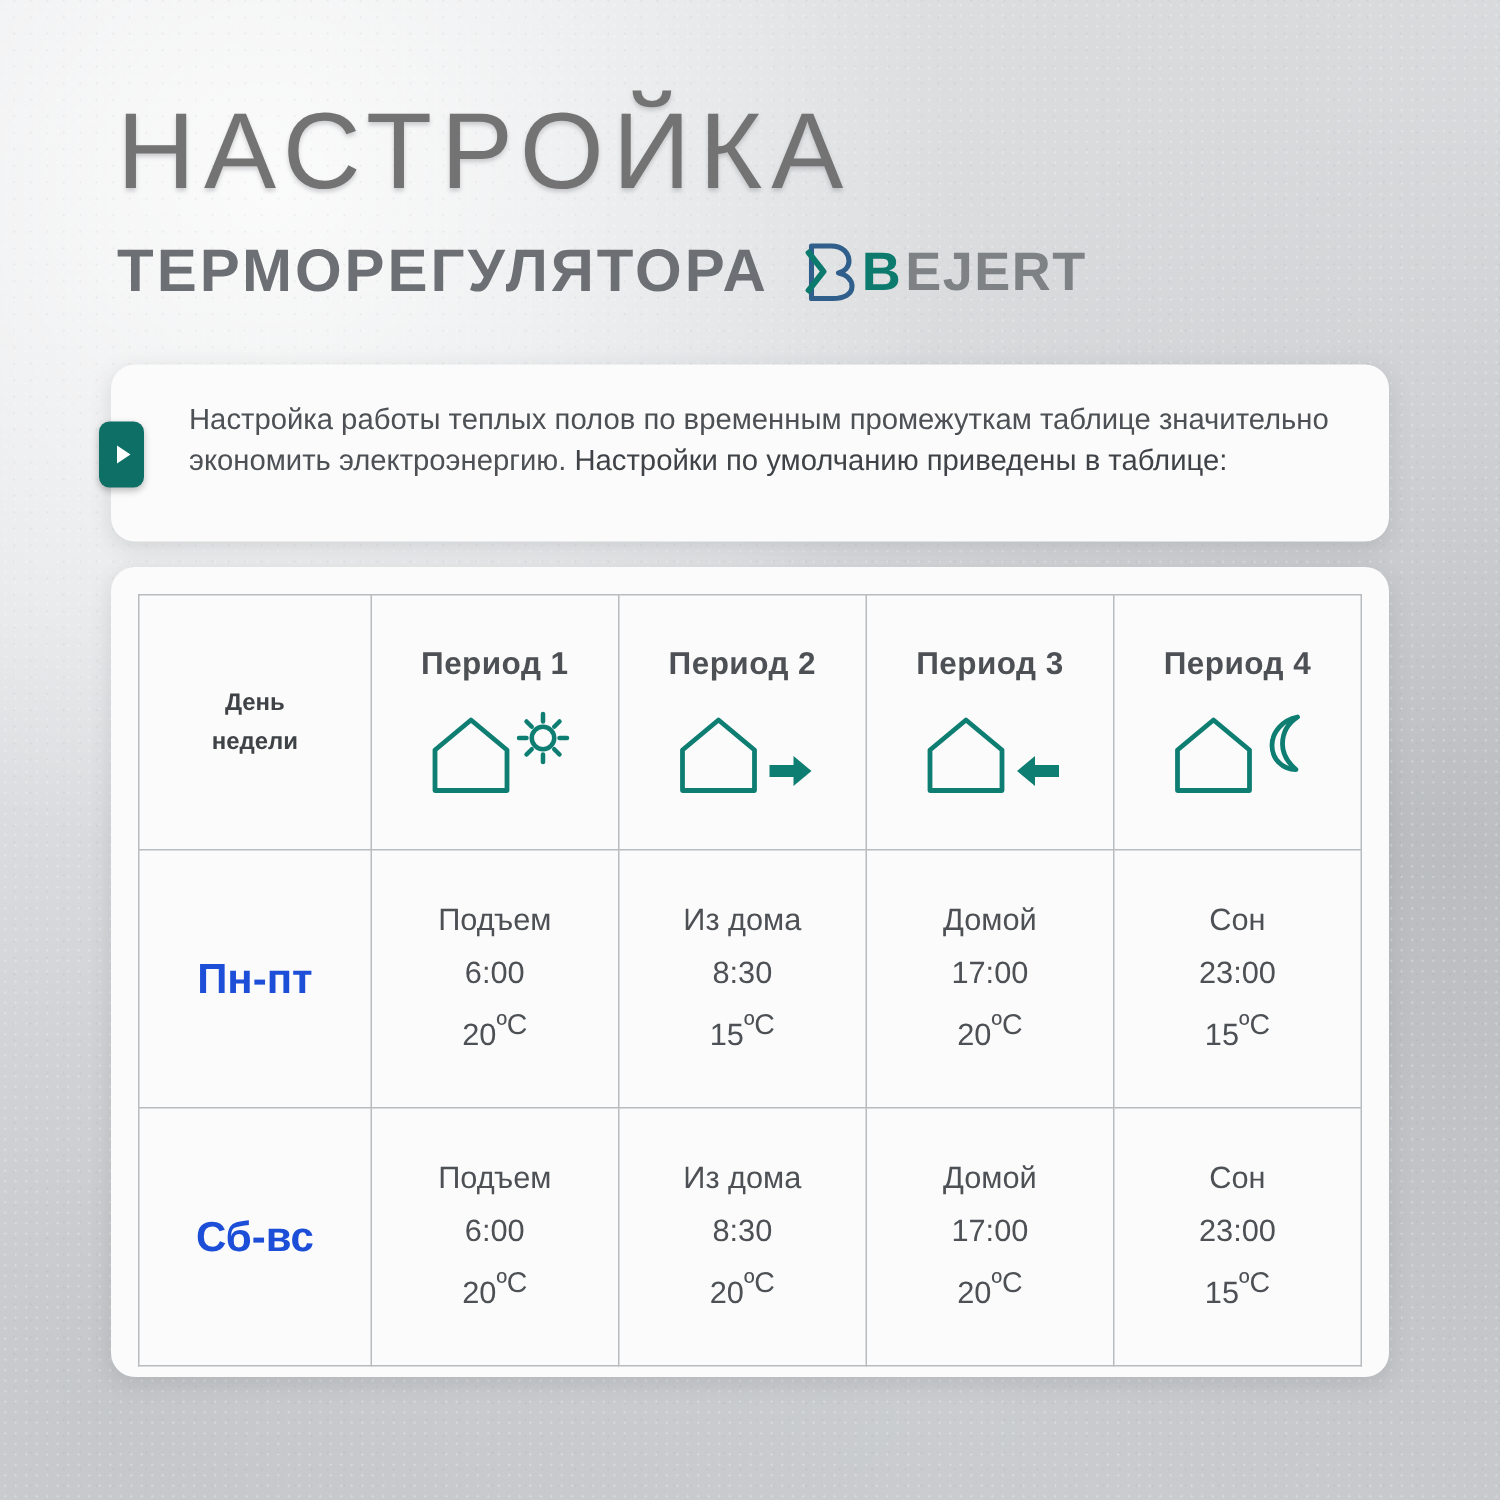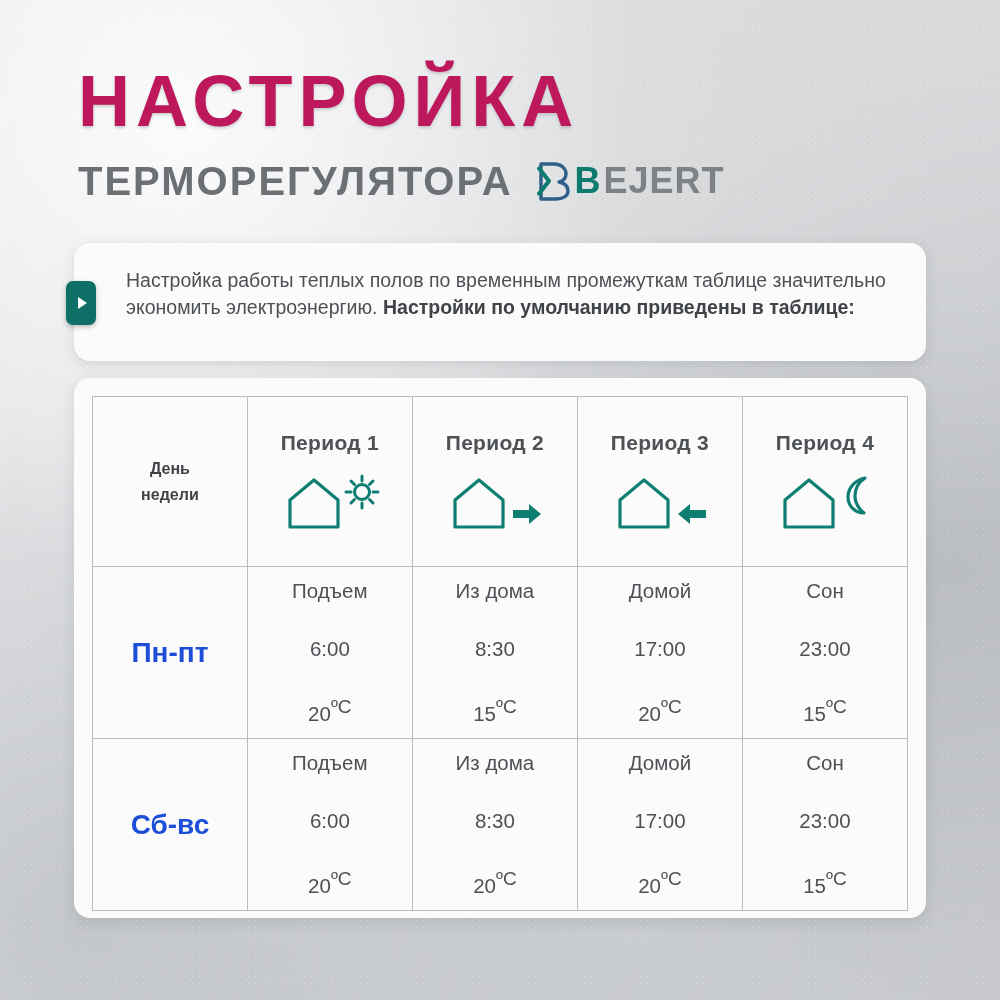--- a/index.html
+++ b/index.html
@@ -43,23 +43,23 @@
   
   .heading {
     position: absolute;
     left: 78px;
     top: 62px;
     width: 860px;
   }
   .title-main {
     font-size: 72px;
     line-height: 78px;
-    font-weight: bold;
+    font-weight: normal;
     letter-spacing: 6px;
-    color: #be185d;
+    color: #737373;
     text-shadow: 0 2px 3px rgba(120,124,128,0.35);
   }
   .subtitle-row {
     display: flex;
     align-items: center;
     gap: 24px;
     margin-top: 18px;
   }
   .title-sub {
     font-size: 40px;
@@ -116,21 +116,21 @@
     border-left: 9px solid #ffffff;
     border-top: 6px solid transparent;
     border-bottom: 6px solid transparent;
     margin-left: 3px;
   }
   .callout-text {
     font-size: 19.5px;
     line-height: 27px;
     color: #4d5155;
   }
-  .callout-text b { font-weight: bold; color: #3f4347; }
+  .callout-text b { font-weight: normal; color: #3f4347; }
 
   
   .table-card {
     position: absolute;
     left: 74px;
     top: 378px;
     width: 852px;
     height: 540px;
     background: #fbfbfb;
     border-radius: 16px;
@@ -172,21 +172,21 @@
     display: flex;
     align-items: center;
     justify-content: center;
   }
 
   .body-row td { height: 172px; }
   .cell-stack {
     display: flex;
     flex-direction: column;
     align-items: center;
-    gap: 36px;
+    gap: 13px;
   }
   .cell-stack span {
     font-size: 20.5px;
     color: #4d5155;
     line-height: 22px;
   }
   .rowlabel {
     font-size: 28px;
     font-weight: bold;
     color: #1d4ed8;

